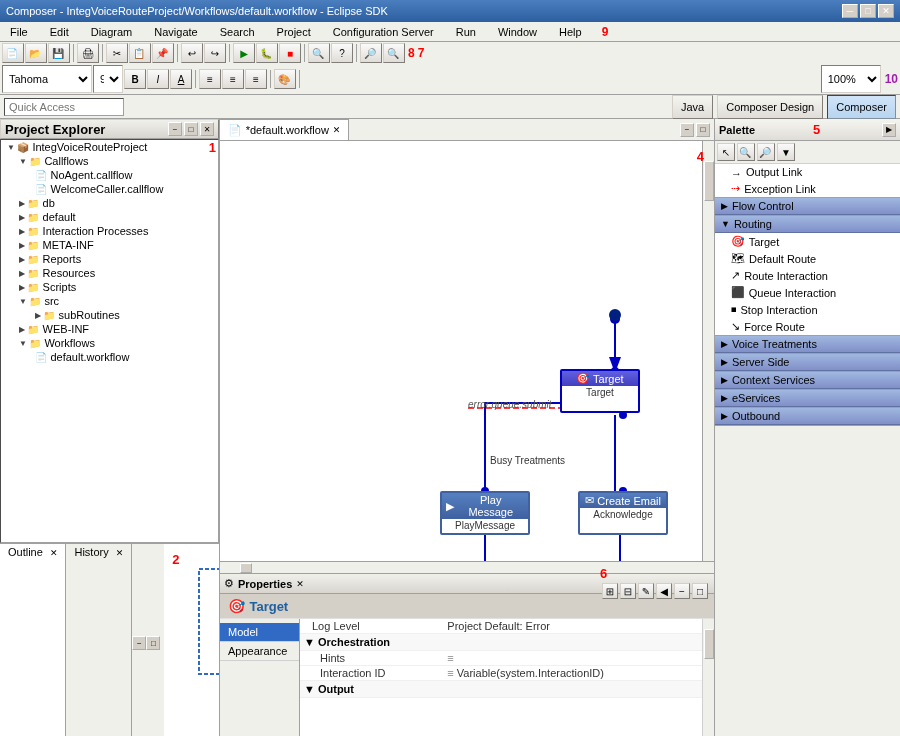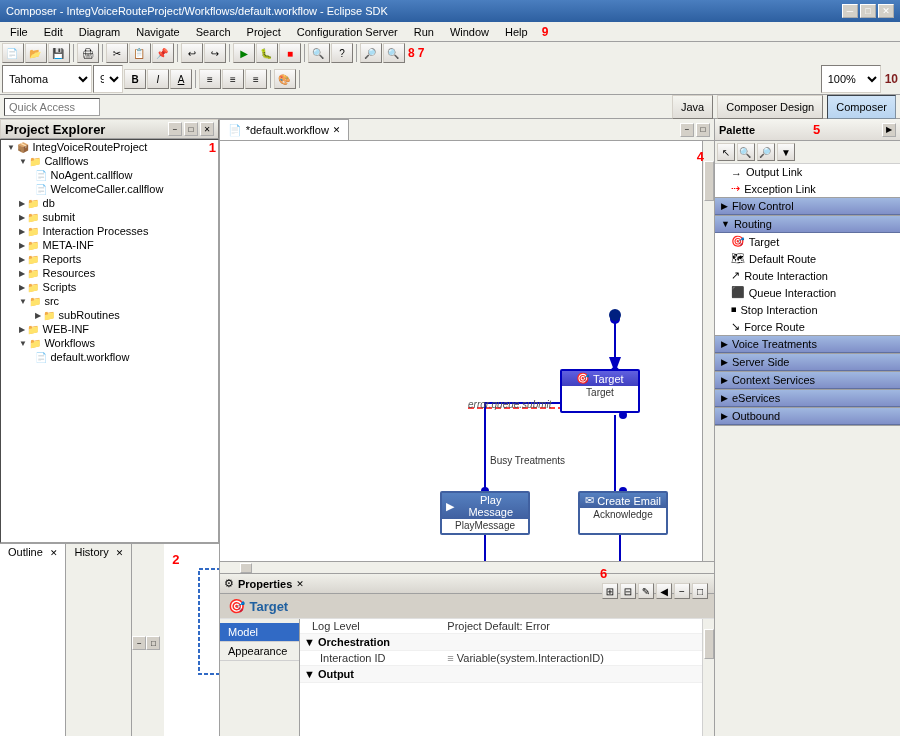--- a/index.html
+++ b/index.html
@@ -25,21 +25,21 @@
       display: flex; align-items: center; justify-content: center;
       cursor: pointer;
     }
 
     
     .menu-bar {
       background: #f0f0ea;
       border-bottom: 1px solid #a0a0a0;
       padding: 2px 4px;
       display: flex;
-      gap: 4px;
+      gap: 10px;
       height: 20px;
       align-items: center;
     }
     .menu-item {
       padding: 1px 6px;
       cursor: pointer;
       font-size: 11px;
     }
 
     
@@ -86,21 +86,21 @@
     .quick-access-bar {
       background: #f0f0ea;
       border-bottom: 1px solid #a0a0a0;
       display: flex;
       align-items: center;
       padding: 2px 4px;
       height: 24px;
       gap: 4px;
     }
     .quick-access-input {
-      width: 96px; height: 18px;
+      width: 120px; height: 18px;
       border: 1px inset #a0a0a0;
       padding: 0 4px;
       background: white;
     }
     .qa-btn {
       height: 24px; padding: 0 8px;
       background: linear-gradient(to bottom, #f5f5f0, #e0ddd8);
       border: 1px outset #d4d0c8;
       cursor: pointer;
       font-size: 11px;
@@ -460,21 +460,21 @@
     <div class="tb-btn">≡</div>
     <div class="tb-btn">≡</div>
     <div class="tb-btn">≡</div>
     <div class="tb-separator"></div>
     <div class="tb-btn">🎨</div>
     <div class="tb-separator"></div>
     <div style="margin-left: auto; display:flex; align-items:center; gap:4px;">
       <select class="tb-dropdown" style="width:60px;">
         <option>100%</option>
       </select>
-      <span style="color:#7f1d1d; font-size:12px; font-weight:bold;">10</span>
+      <span style="color:#a21caf; font-size:12px; font-weight:bold;">10</span>
     </div>
   </div>
 </div>
 
 <div class="quick-access-bar">
   <input class="quick-access-input" type="text" placeholder="Quick Access" style="">
   <div style="flex:1;"></div>
   <button class="qa-btn">Java</button>
   <button class="qa-btn">Composer Design</button>
   <button class="qa-btn active">Composer</button>
@@ -522,21 +522,21 @@
       <div class="tree-item">
         <span class="tree-indent" style="width:16px;"></span>
         <span class="tree-arrow">▶</span>
         <span class="tree-icon">📁</span>
         <span>db</span>
       </div>
       <div class="tree-item">
         <span class="tree-indent" style="width:16px;"></span>
         <span class="tree-arrow">▶</span>
         <span class="tree-icon">📁</span>
-        <span>submit</span>
+        <span>default</span>
       </div>
       <div class="tree-item">
         <span class="tree-indent" style="width:16px;"></span>
         <span class="tree-arrow">▶</span>
         <span class="tree-icon">📁</span>
         <span>Interaction Processes</span>
       </div>
       <div class="tree-item">
         <span class="tree-indent" style="width:16px;"></span>
         <span class="tree-arrow">▶</span>
@@ -766,20 +766,26 @@
           <table>
             <tbody>
                 <tr>
               <td class="prop-key">Log Level</td>
               <td class="prop-value">Project Default: Error</td>
             </tr>
             <tr>
               <td class="prop-section" colspan="2">
                 <span>▼</span>
                 <span>Orchestration</span>
+              </td>
+            </tr>
+            <tr>
+              <td class="prop-key" style="padding-left:20px;">Hints</td>
+              <td class="prop-value">
+                <span style="color:#888;">≡</span>
               </td>
             </tr>
             <tr>
               <td class="prop-key" style="padding-left:20px;">Interaction ID</td>
               <td class="prop-value">
                 <span style="color:#888;">≡</span>
                 <span>Variable(system.InteractionID)</span>
               </td>
             </tr>
             <tr>

